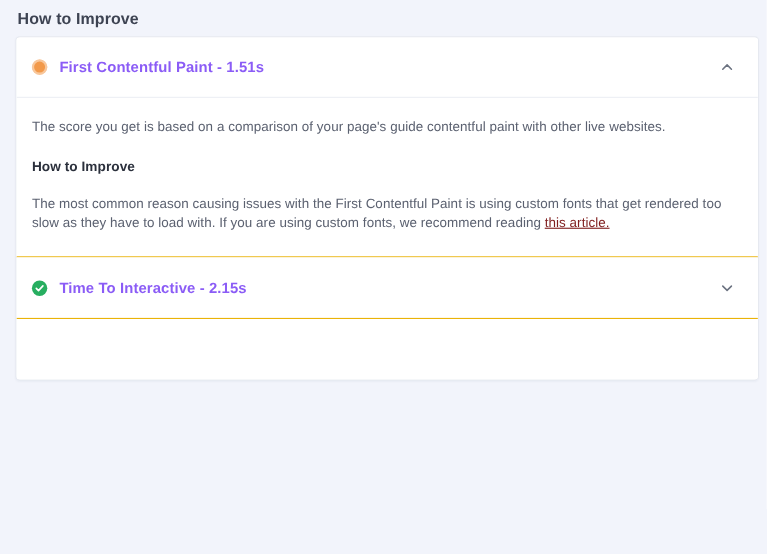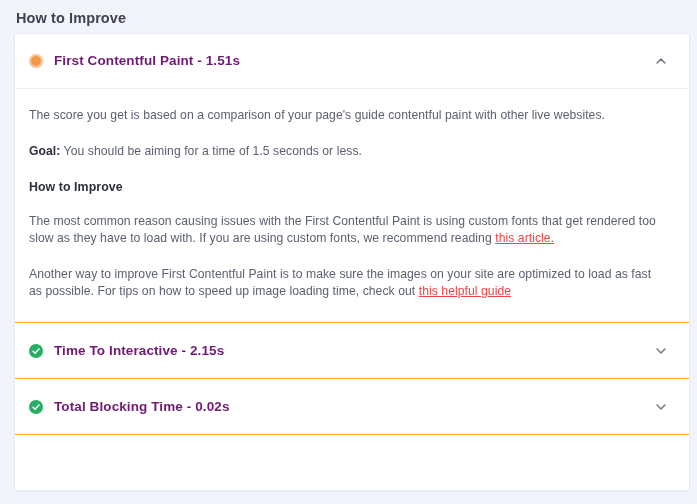--- a/index.html
+++ b/index.html
@@ -101,21 +101,21 @@
     left: 2px;
     top: 2px;
     width: 10px;
     height: 10px;
     display: block;
   }
 
   .acc-title {
     font-size: 13.5px;
     font-weight: bold;
-    color: #701a75;
+    color: #8b5cf6;
     letter-spacing: 0.1px;
     line-height: 18px;
     flex: 1 1 auto;
     white-space: nowrap;
   }
 
   .chevron {
     flex: 0 0 auto;
     width: 16px;
     height: 16px;
@@ -146,21 +146,21 @@
     font-size: 12.4px;
     font-weight: bold;
     color: #2b303c;
     margin: 0 0 17px 0;
     line-height: 17px;
   }
 
   .acc-body b { color: #2b303c; font-weight: bold; }
 
   .acc-body a {
-    color: #ef4444;
+    color: #7f1d1d;
     text-decoration: underline;
   }
 </style>
 </head>
 <body>
 
 <div class="page">
 
   <div class="page-title">How to Improve</div>
 
@@ -174,61 +174,44 @@
           <svg viewBox="0 0 16 16" width="14" height="14" aria-hidden="true">
             <path d="M3.5 10.2 L8 5.7 L12.5 10.2" fill="none" stroke="currentColor" stroke-width="1.6" stroke-linecap="round" stroke-linejoin="round"></path>
           </svg>
         </span>
       </div>
 
       <div class="acc-body">
 
         <p>The score you get is based on a comparison of your page's guide contentful paint with other live websites.</p>
 
-        <p><b>Goal:</b><span> You should be aiming for a time of 1.5 seconds or less.</span></p>
 
         <p class="subhead">How to Improve</p>
 
         <p><span>The most common reason causing issues with the First Contentful Paint is using custom fonts that get rendered too slow as they have to load with. If you are using custom fonts, we recommend reading </span><a href="#">this article.</a></p>
 
-        <p><span>Another way to improve First Contentful Paint is to make sure the images on your site are optimized to load as fast as possible. For tips on how to speed up image loading time, check out </span><a href="#">this helpful guide</a></p>
       </div>
     </div>
 
     <div class="acc-item">
       <div class="acc-header">
         <span class="status-icon ok">
           <svg viewBox="0 0 10 10" aria-hidden="true">
             <path d="M2 5.2 L4 7.2 L8 2.9" fill="none" stroke="#ffffff" stroke-width="1.5" stroke-linecap="round" stroke-linejoin="round"></path>
           </svg>
         </span>
         <span class="acc-title">Time To Interactive - 2.15s</span>
         <span class="chevron">
           <svg viewBox="0 0 16 16" width="14" height="14" aria-hidden="true">
             <path d="M3.5 5.8 L8 10.3 L12.5 5.8" fill="none" stroke="currentColor" stroke-width="1.6" stroke-linecap="round" stroke-linejoin="round"></path>
           </svg>
         </span>
       </div>
     </div>
 
-    <div class="acc-item">
-      <div class="acc-header">
-        <span class="status-icon ok">
-          <svg viewBox="0 0 10 10" aria-hidden="true">
-            <path d="M2 5.2 L4 7.2 L8 2.9" fill="none" stroke="#ffffff" stroke-width="1.5" stroke-linecap="round" stroke-linejoin="round"></path>
-          </svg>
-        </span>
-        <span class="acc-title">Total Blocking Time - 0.02s</span>
-        <span class="chevron">
-          <svg viewBox="0 0 16 16" width="14" height="14" aria-hidden="true">
-            <path d="M3.5 5.8 L8 10.3 L12.5 5.8" fill="none" stroke="currentColor" stroke-width="1.6" stroke-linecap="round" stroke-linejoin="round"></path>
-          </svg>
-        </span>
-      </div>
-    </div>
 
     <div class="acc-item">
       <div class="acc-header">
         
         
         
       </div>
     </div>
 
   </div>

